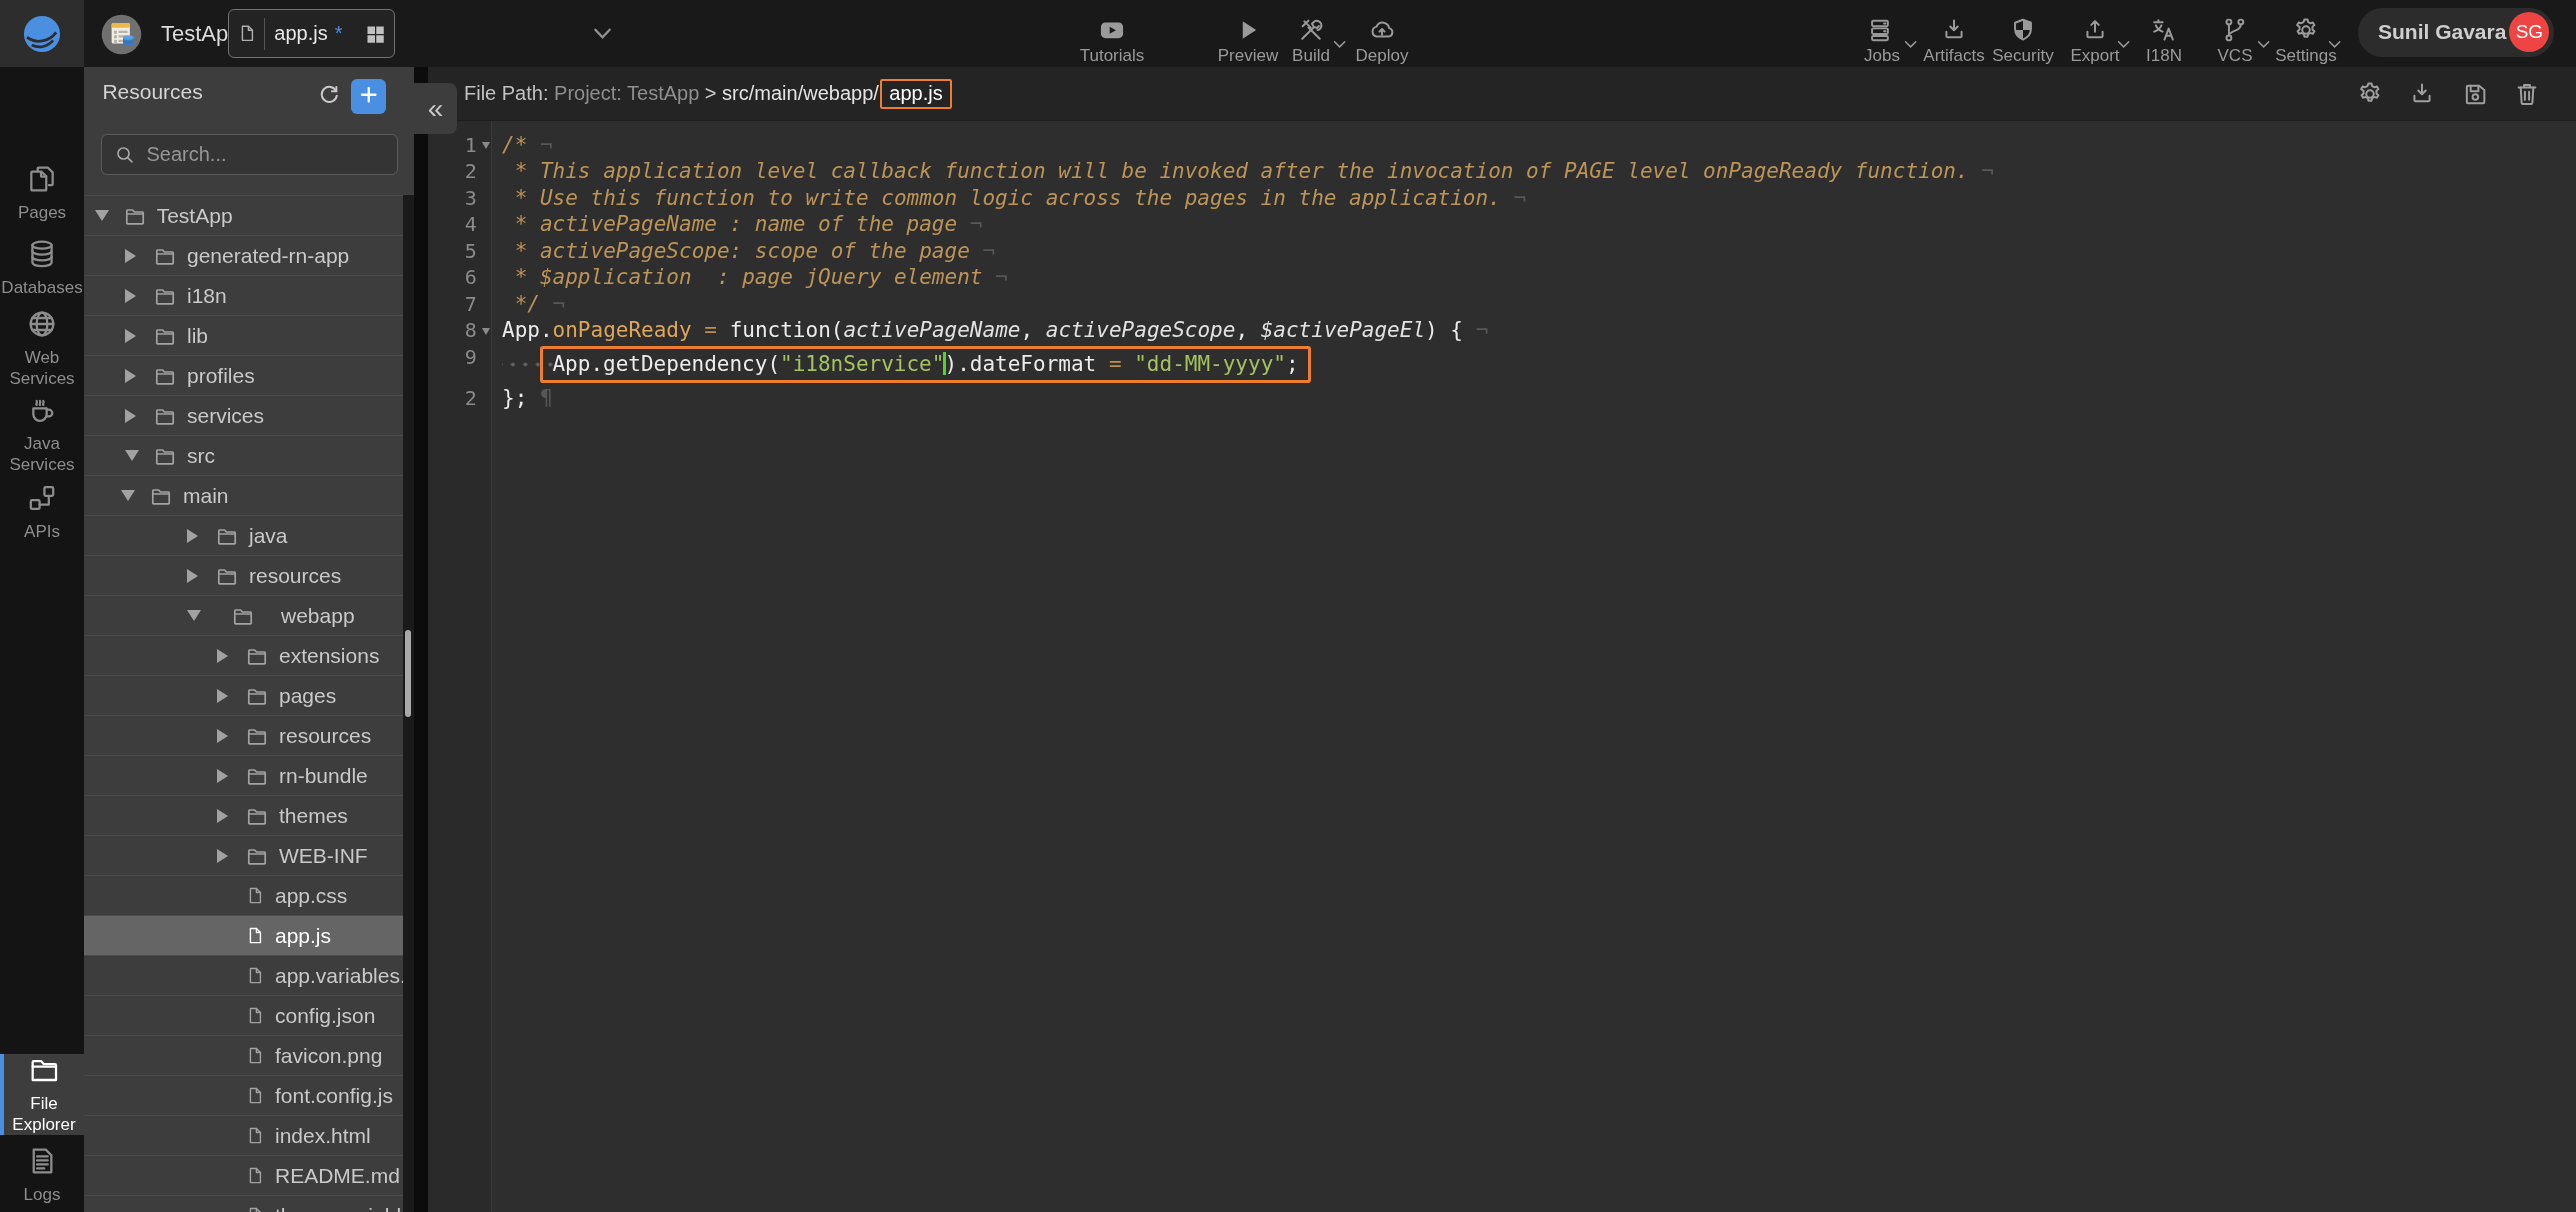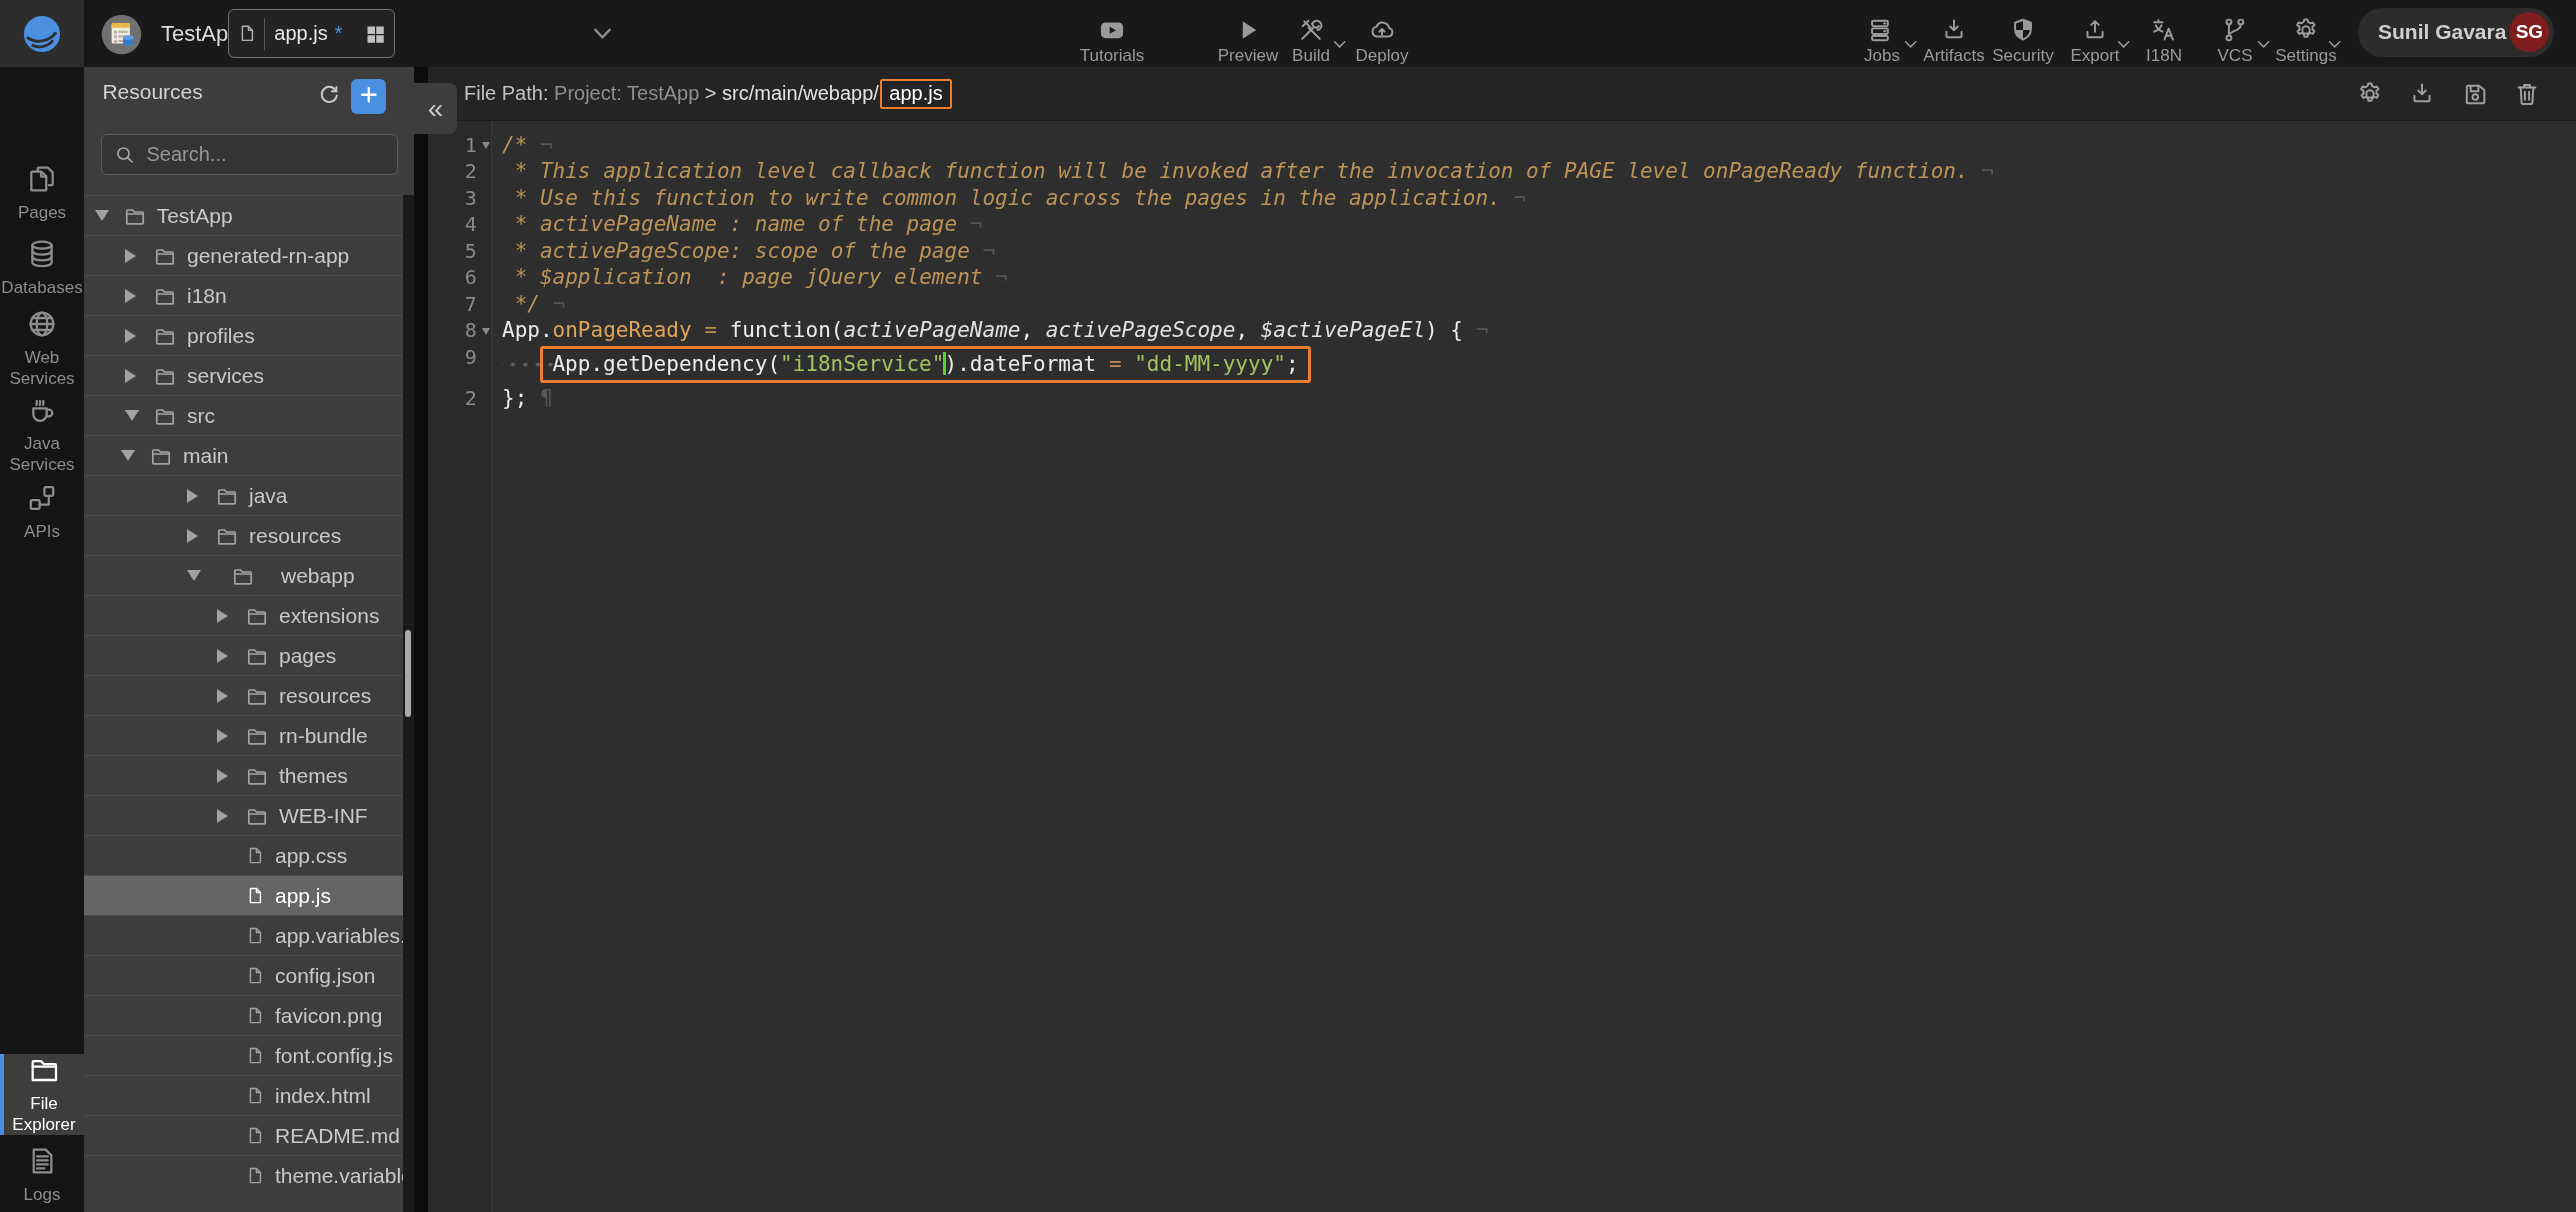--- a/index.html
+++ b/index.html
@@ -28,22 +28,22 @@
   .tb-item { position:absolute; top:16px; width:92px; display:flex; flex-direction:column;
              align-items:center; color:#9a9a9a; cursor:pointer; }
   .tb-item .icon svg { width:28px; height:28px; display:block; }
   .tb-item .tb-label { font-size:17px; margin-top:2.3px; white-space:nowrap; }
   .tb-chev { position:absolute; right:10px; top:23px; }
   .tb-chev svg { width:15.3px; height:10.7px; }
 
   .user-pill { position:absolute; left:2358px; top:7.7px; width:196px; height:49px; background:#2c2c2c;
                border-radius:24.5px; display:flex; align-items:center; padding:0 4.6px 0 20px; cursor:pointer; }
   .user-name { font-size:21px; color:#cfcfcf; font-weight:700; flex:1; white-space:nowrap; }
-  .user-avatar { width:40px; height:40px; border-radius:50%; background:#7f1d1d; color:#fff;
-                 display:flex; align-items:center; justify-content:center; font-size:19px; font-weight:700; }
+  .user-avatar { width:40px; height:40px; border-radius:50%; background:#ef4444; color:#fff;
+                 display:flex; align-items:center; justify-content:center; font-size:19px; font-weight:400; }
 
   
   .sidebar { position:absolute; left:0; top:67px; width:84px; height:1145px; background:#141414; z-index:5; }
   .sb-item { position:absolute; left:0; width:84px; display:flex; flex-direction:column; align-items:center;
              justify-content:center; gap:7px; color:#8d8d8d; cursor:pointer; }
   .sb-item .icon svg { width:32px; height:32px; display:block; }
   .sb-label { font-size:17px; line-height:21px; text-align:center; white-space:pre-line; }
   .sb-item.active { background:#3d3d3d; border-left:4.6px solid #4a90e2; color:#fff; }
   #sb-pages { top:89px; height:74px; }
   #sb-databases { top:164px; height:74px; }
@@ -463,20 +463,32 @@
       <div class="tree-row" style="padding-left: 41px;">
         <span class="tw">
           <span class="tri-c"></span>
         </span>
         <span class="t-icon t-folder">
           <svg viewBox="0 0 24 24" fill="none" stroke="currentColor" stroke-width="1.7" stroke-linecap="round" stroke-linejoin="round">
             <path d="M3.8 19 V6.8 a.8.8 0 0 1 .8-.8 h5 l1.8 2 h8 a.8.8 0 0 1 .8.8 V19 a.8.8 0 0 1-.8.8 H4.6 A.8.8 0 0 1 3.8 19z"></path>
             <path d="M3.8 10 h16.4"></path>
           </svg>
         </span>
+        <span class="t-label">lib</span>
+      </div>
+      <div class="tree-row" style="padding-left: 41px;">
+        <span class="tw">
+          <span class="tri-c"></span>
+        </span>
+        <span class="t-icon t-folder">
+          <svg viewBox="0 0 24 24" fill="none" stroke="currentColor" stroke-width="1.7" stroke-linecap="round" stroke-linejoin="round">
+            <path d="M3.8 19 V6.8 a.8.8 0 0 1 .8-.8 h5 l1.8 2 h8 a.8.8 0 0 1 .8.8 V19 a.8.8 0 0 1-.8.8 H4.6 A.8.8 0 0 1 3.8 19z"></path>
+            <path d="M3.8 10 h16.4"></path>
+          </svg>
+        </span>
         <span class="t-label">profiles</span>
       </div>
       <div class="tree-row" style="padding-left: 41px;">
         <span class="tw">
           <span class="tri-c"></span>
         </span>
         <span class="t-icon t-folder">
           <svg viewBox="0 0 24 24" fill="none" stroke="currentColor" stroke-width="1.7" stroke-linecap="round" stroke-linejoin="round">
             <path d="M3.8 19 V6.8 a.8.8 0 0 1 .8-.8 h5 l1.8 2 h8 a.8.8 0 0 1 .8.8 V19 a.8.8 0 0 1-.8.8 H4.6 A.8.8 0 0 1 3.8 19z"></path>
             <path d="M3.8 10 h16.4"></path>

